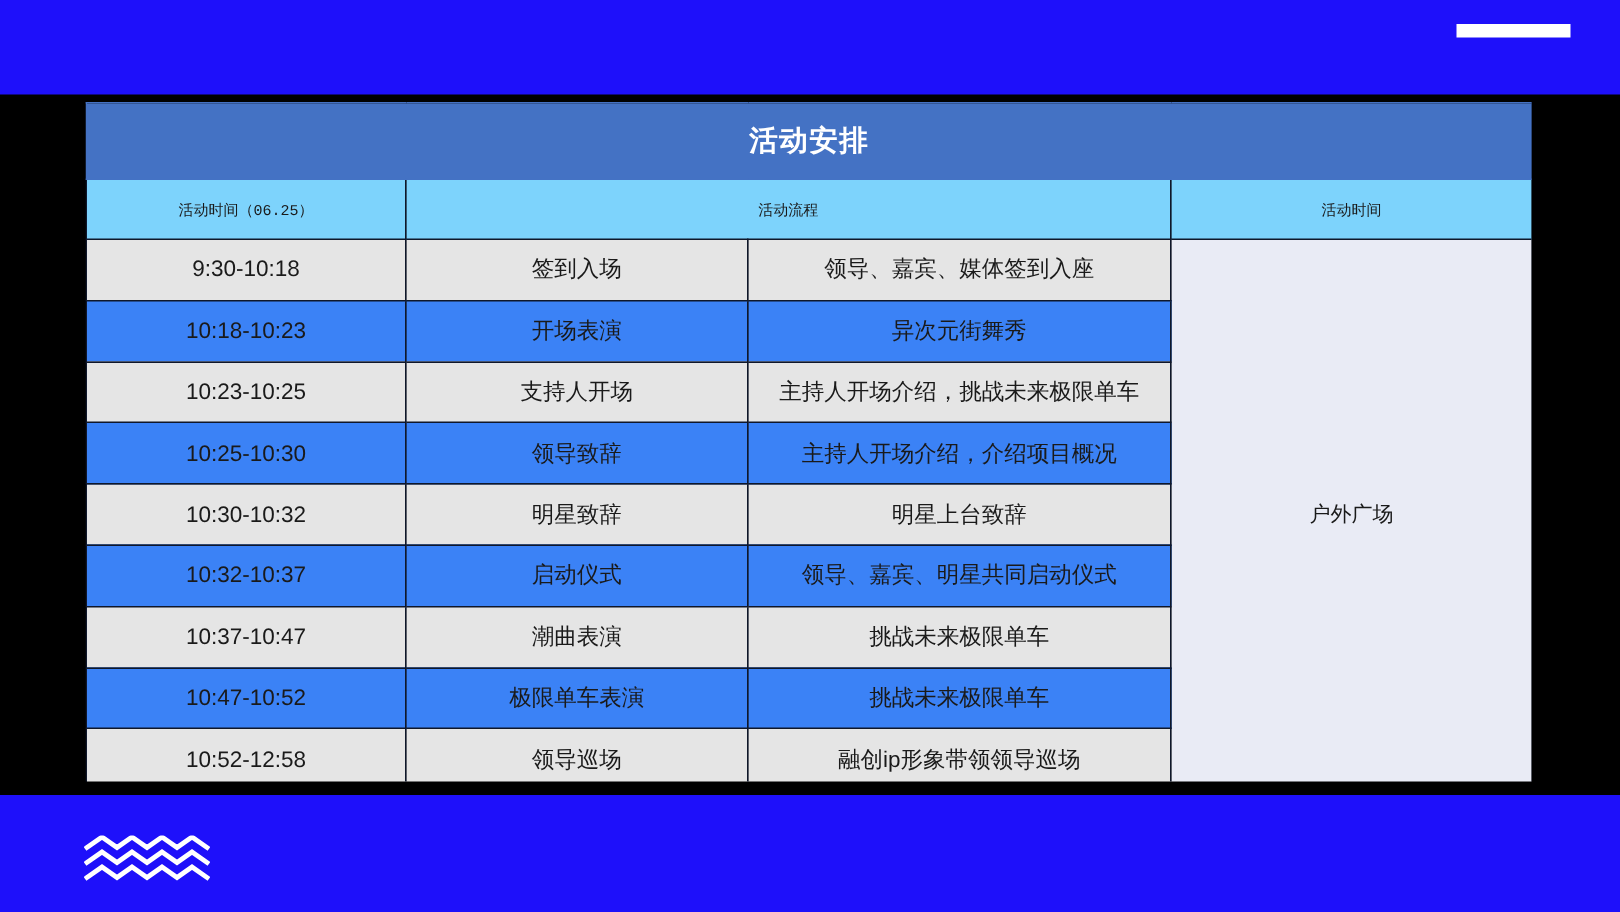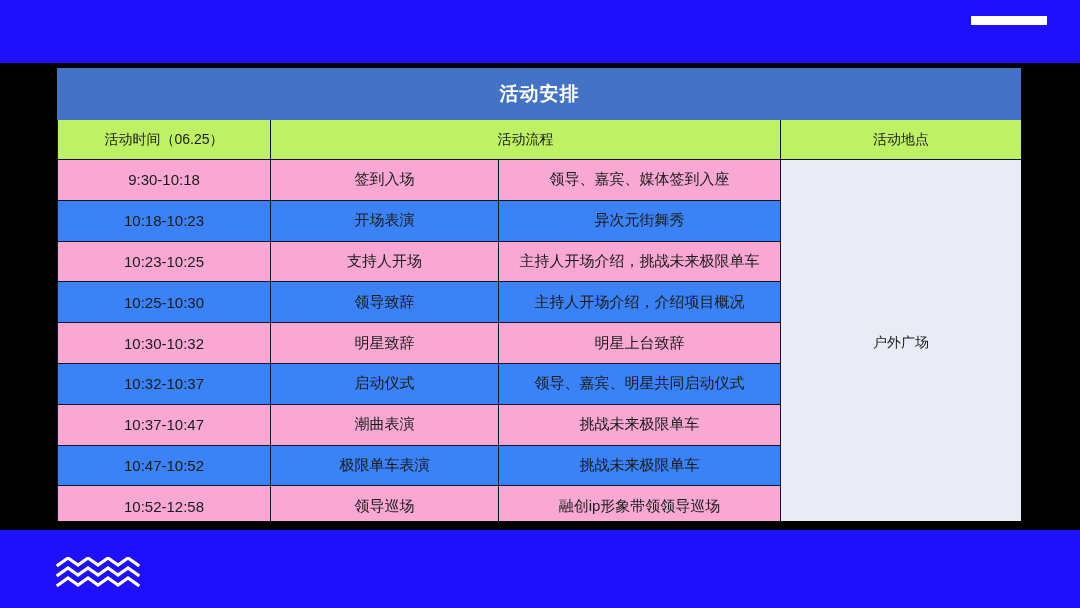--- a/index.html
+++ b/index.html
@@ -85,27 +85,28 @@
     background: #4472c4;
     color: #ffffff;
     font-weight: bold;
     font-size: 19px;
     height: 50px;
     border-color: #4472c4;
     letter-spacing: 1px;
   }
 
   tr.head-row td {
-    background: #bef264;
+    background: #7dd3fc;
     height: 39px;
-    font-size: 14px;
+    font-size: 10px;
+    font-family: Liberation Mono, monospace;
   }
 
   tr.data-row td { height: 39.8px; }
-  tr.data-row.light td { background: #f9a8d4; }
+  tr.data-row.light td { background: #e5e5e5; }
   tr.data-row.dark  td { background: #3b82f6; }
 
   td.place-cell {
     background: #e9ebf5 !important;
     font-size: 14px;
   }
 </style>
 </head>
 <body>
 
@@ -133,21 +134,21 @@
         <col class="col-desc">
         <col class="col-place">
       </colgroup>
       <tbody id="tbody">
           <tr class="title-row">
             <td colspan="4">活动安排</td>
           </tr>
           <tr class="head-row">
             <td>活动时间（06.25）</td>
             <td colspan="2">活动流程</td>
-            <td>活动地点</td>
+            <td>活动时间</td>
           </tr>
           <tr class="data-row light">
             <td>9:30-10:18</td>
             <td>签到入场</td>
             <td>领导、嘉宾、媒体签到入座</td>
             <td class="place-cell" rowspan="9">户外广场</td>
           </tr>
           <tr class="data-row dark">
             <td>10:18-10:23</td>
             <td>开场表演</td>

